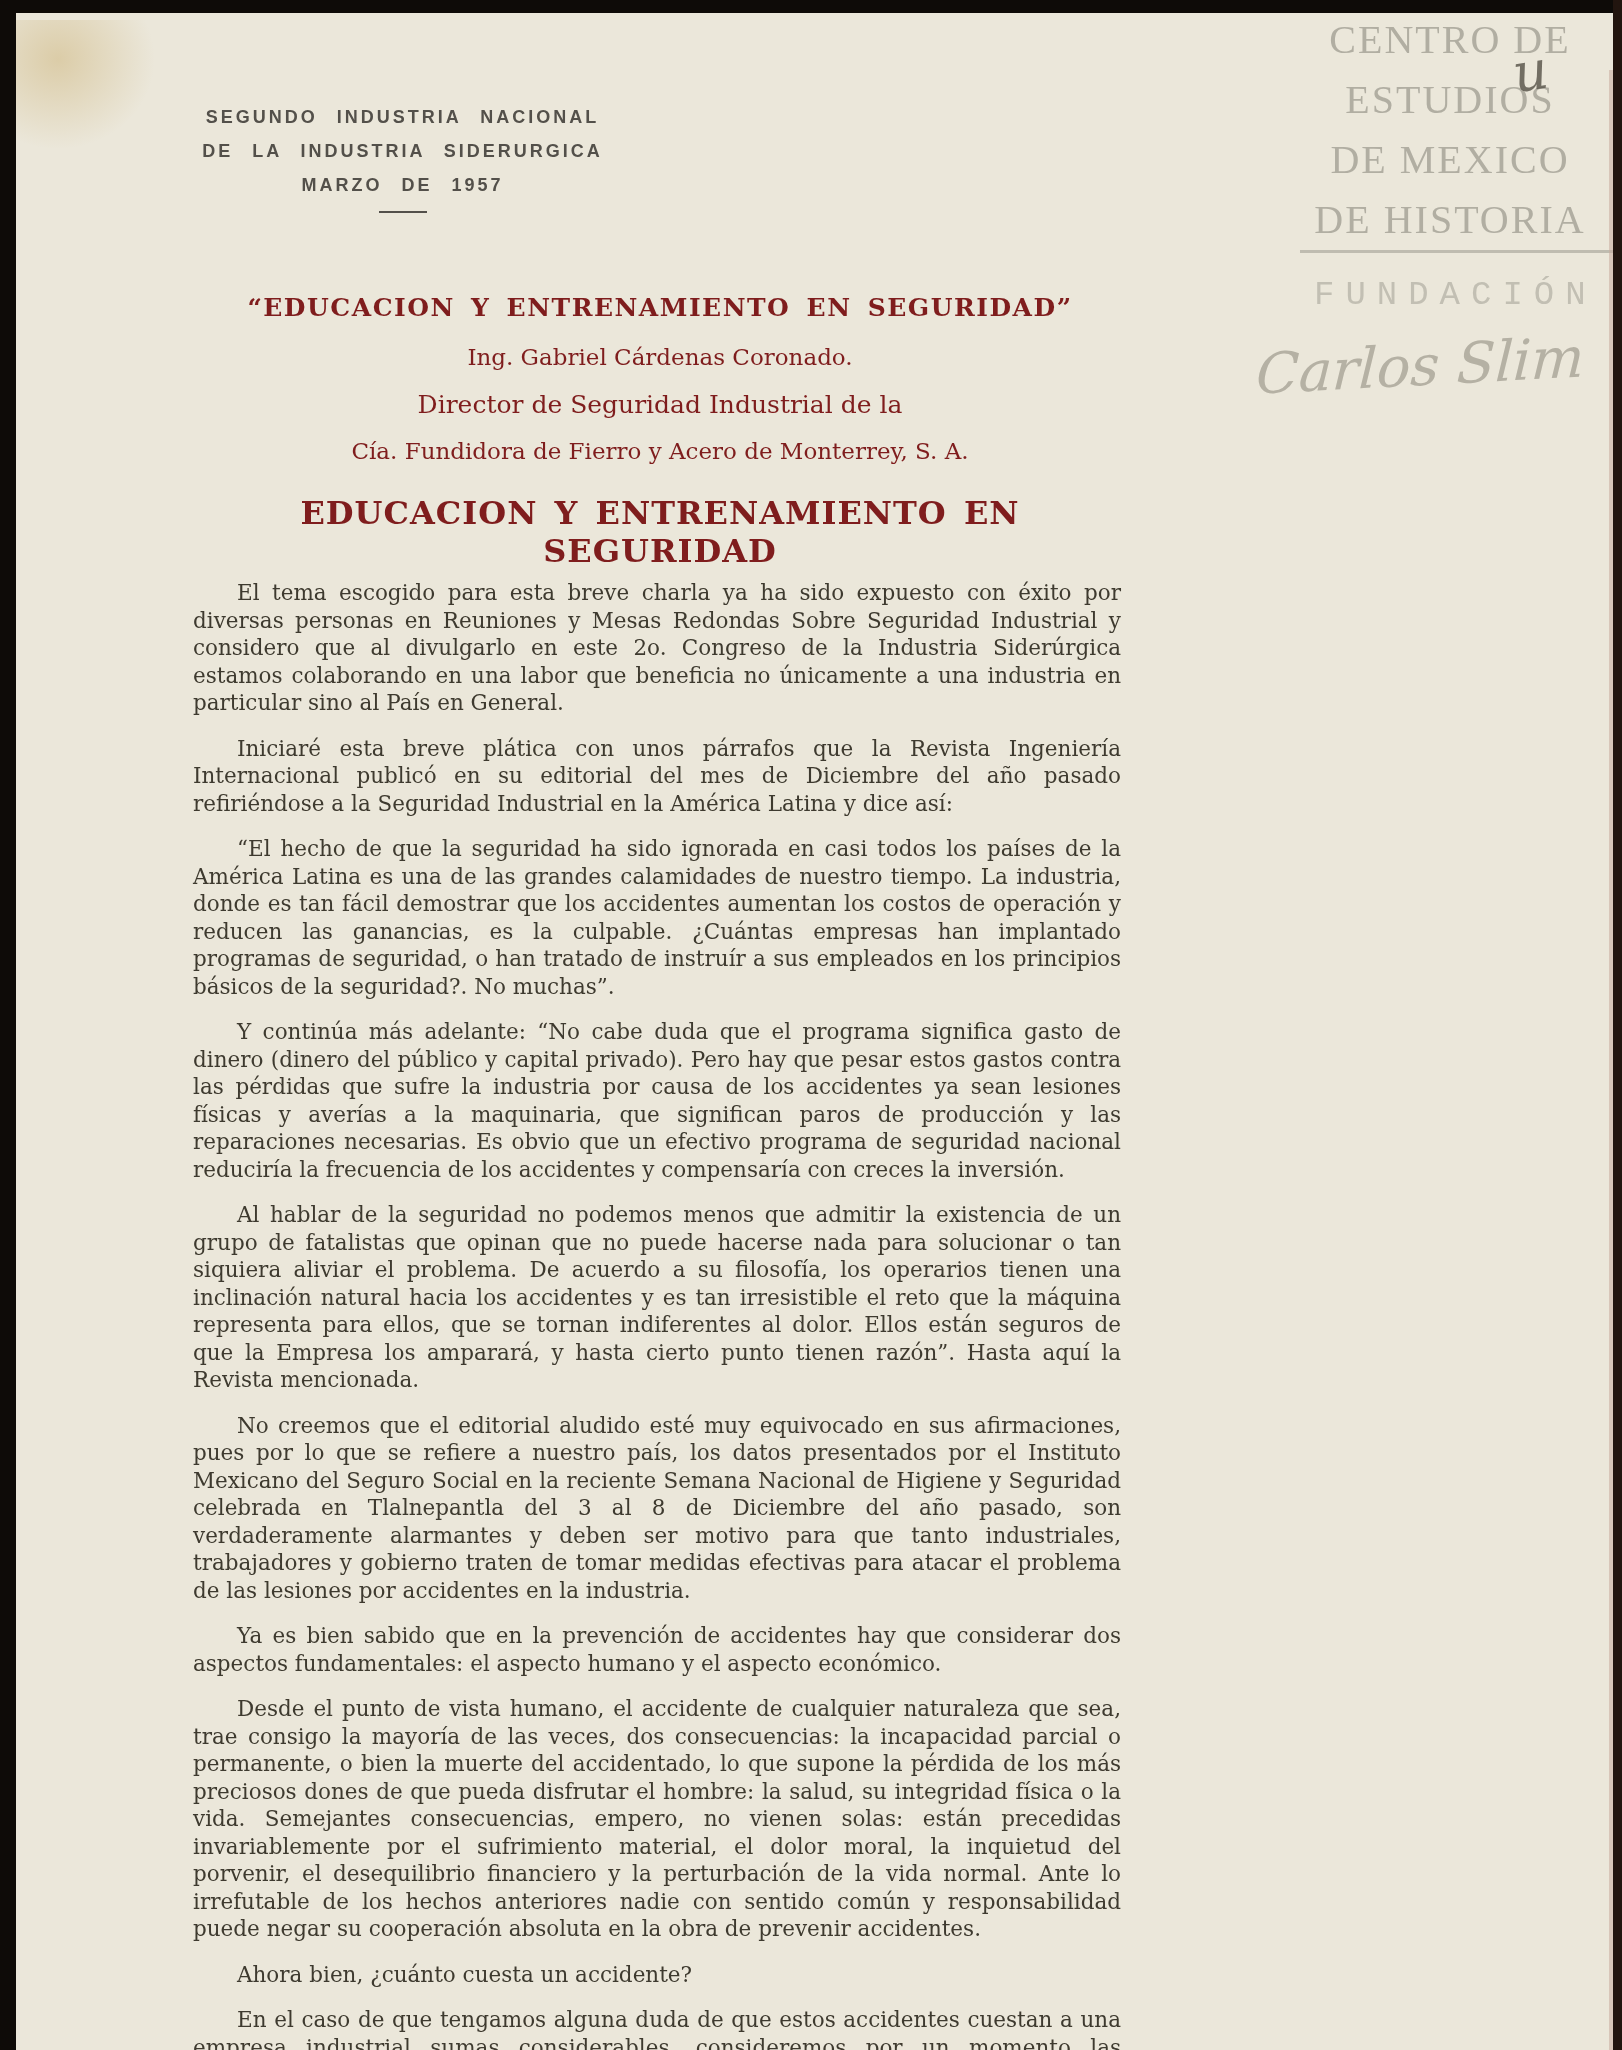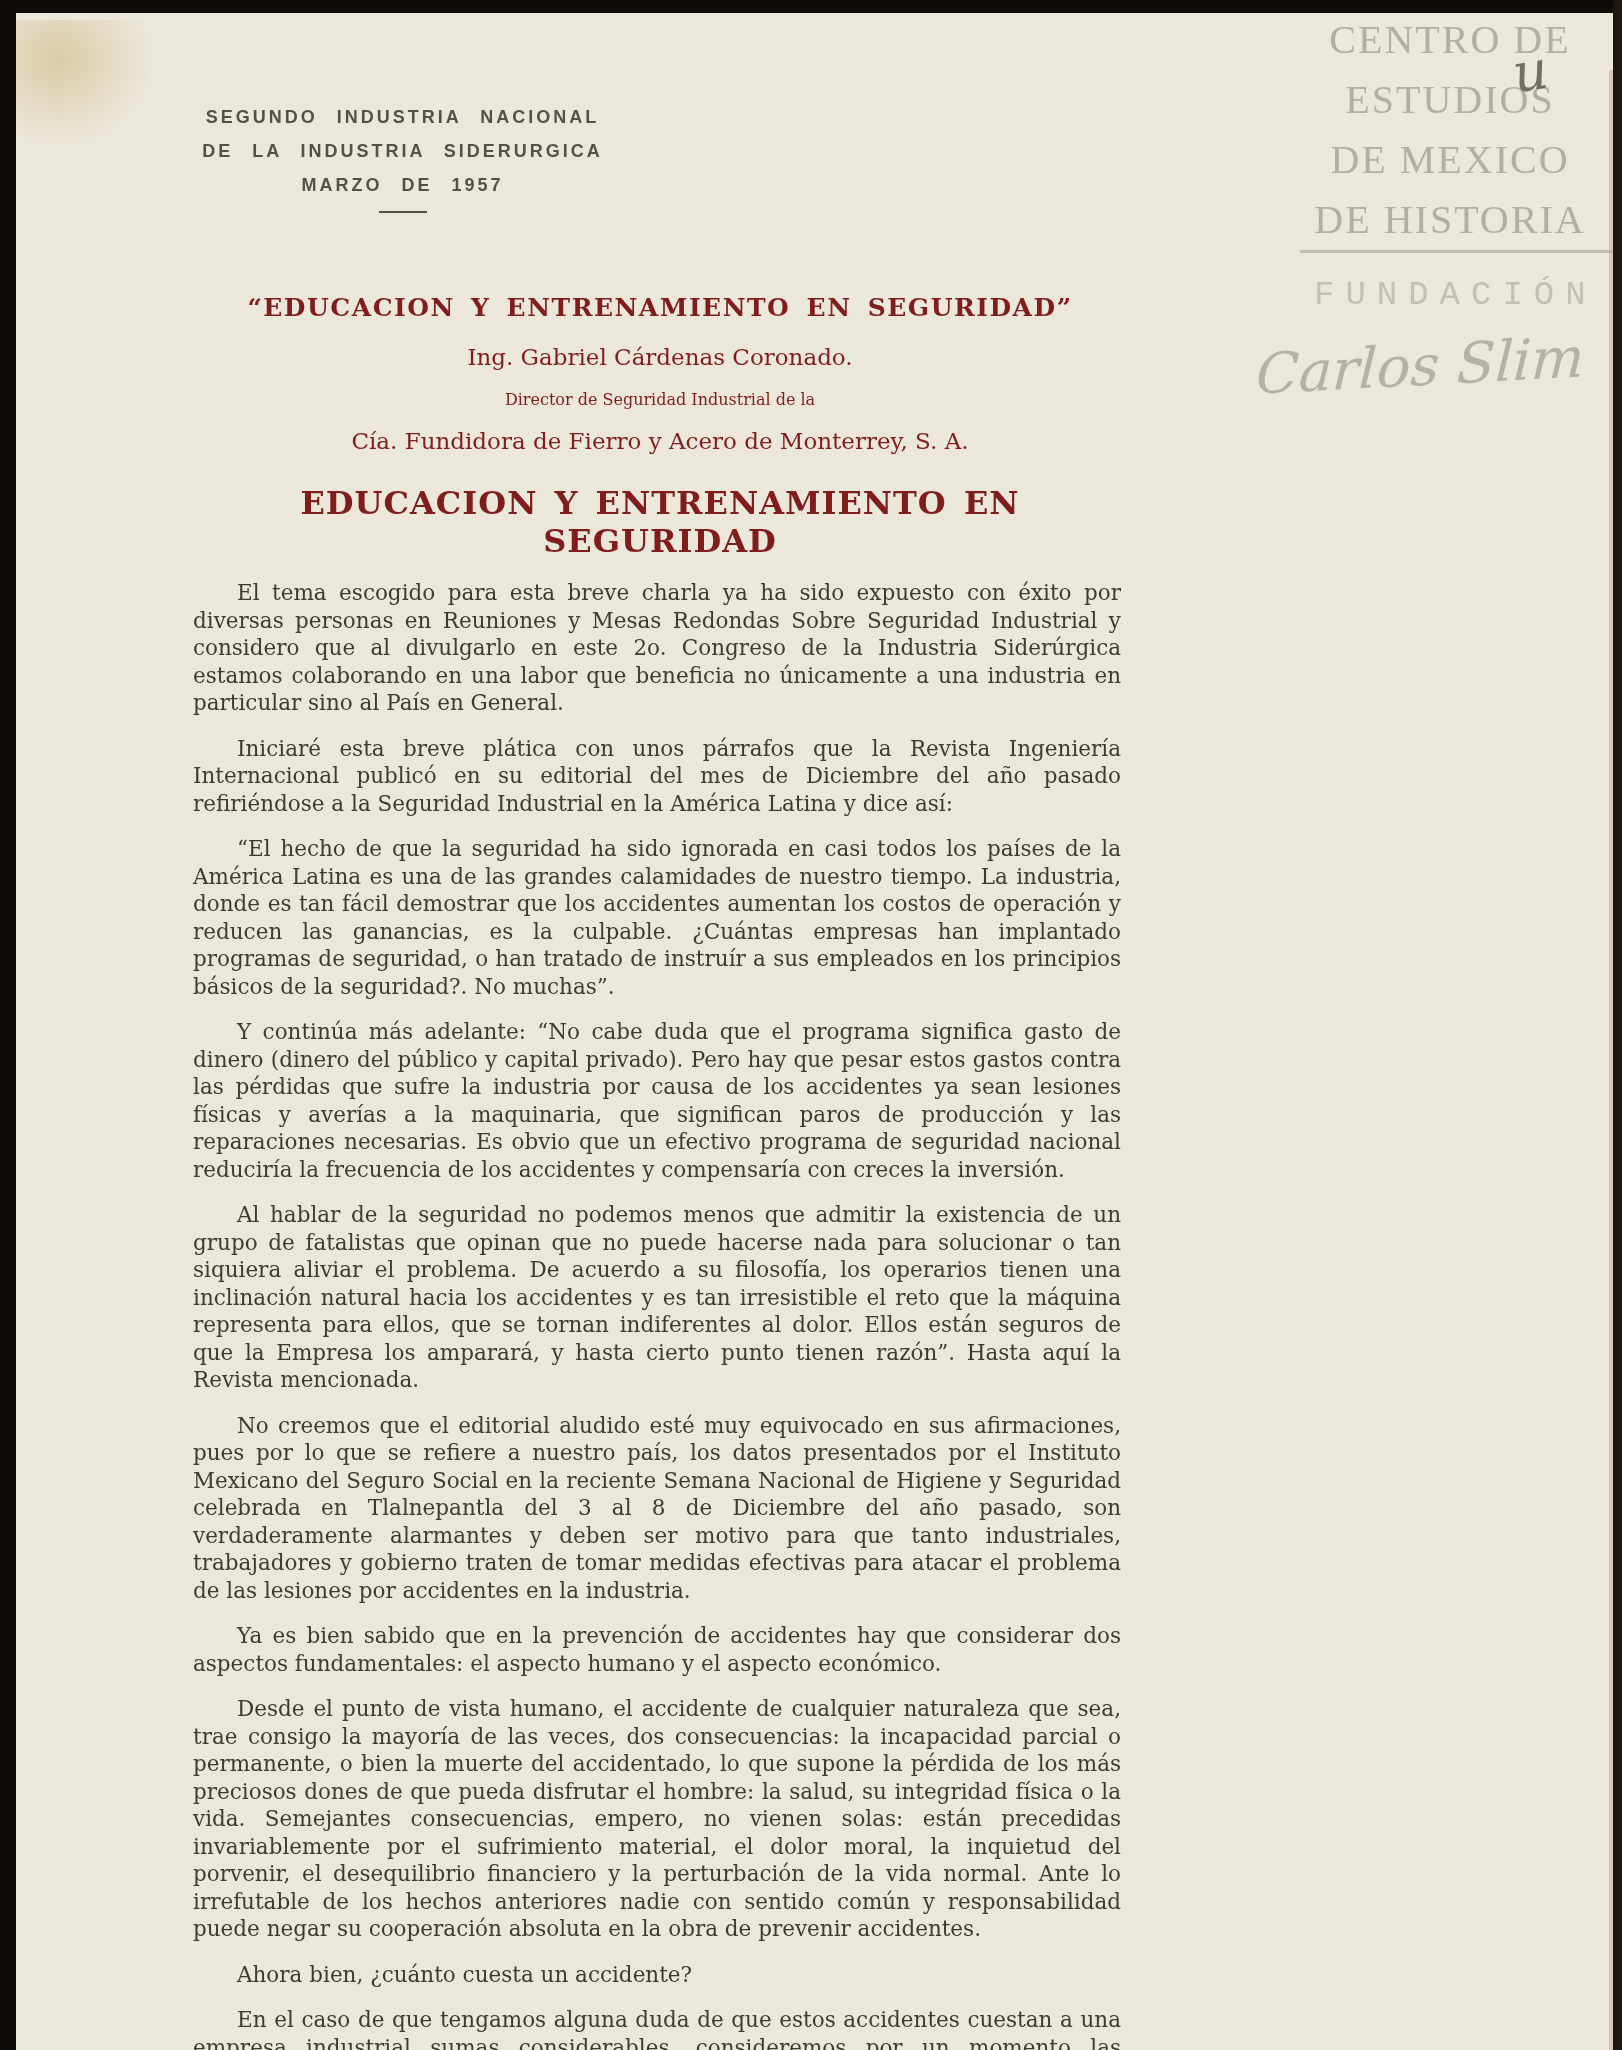--- a/index.html
+++ b/index.html
@@ -38,21 +38,21 @@
   .stamp { position:absolute; left:195px; top:100px; width:415px; text-align:center; z-index:4;
            font-family:"Liberation Sans", sans-serif; font-weight:bold; font-size:18px;
            letter-spacing:3px; word-spacing:11px; color:#53504a; line-height:34px; }
   .stamp-rule { width:48px; height:2px; background:#53504a; margin:9px auto 0; }
 
   
   .title-block { position:absolute; left:195px; top:293px; width:930px; text-align:center; z-index:4;
                  color:#7f1d1d; }
   .doc-title   { font-size:25px; font-weight:bold; letter-spacing:1.5px; word-spacing:6px; margin-bottom:22px; }
   .doc-author  { font-size:23px; margin-bottom:20px; }
-  .doc-role    { font-size:16px; margin-bottom:19px;text-align:center; }
+  .doc-role    { font-size:25px; margin-bottom:19px;text-align:center; }
   .doc-company { font-size:23px; margin-bottom:30px; }
   .doc-section { font-size:32px; font-weight:bold; letter-spacing:1px; word-spacing:5px; }
 
   
   .body-text { position:absolute; left:193px; top:570px; width:928px; z-index:4;
                font-size:21.5px; line-height:27.5px; color:#3e3a2f; text-align:justify; }
   .body-text p { margin:9px 0 18px 0; text-indent:44px; }
 </style>
 </head>
 <body>

